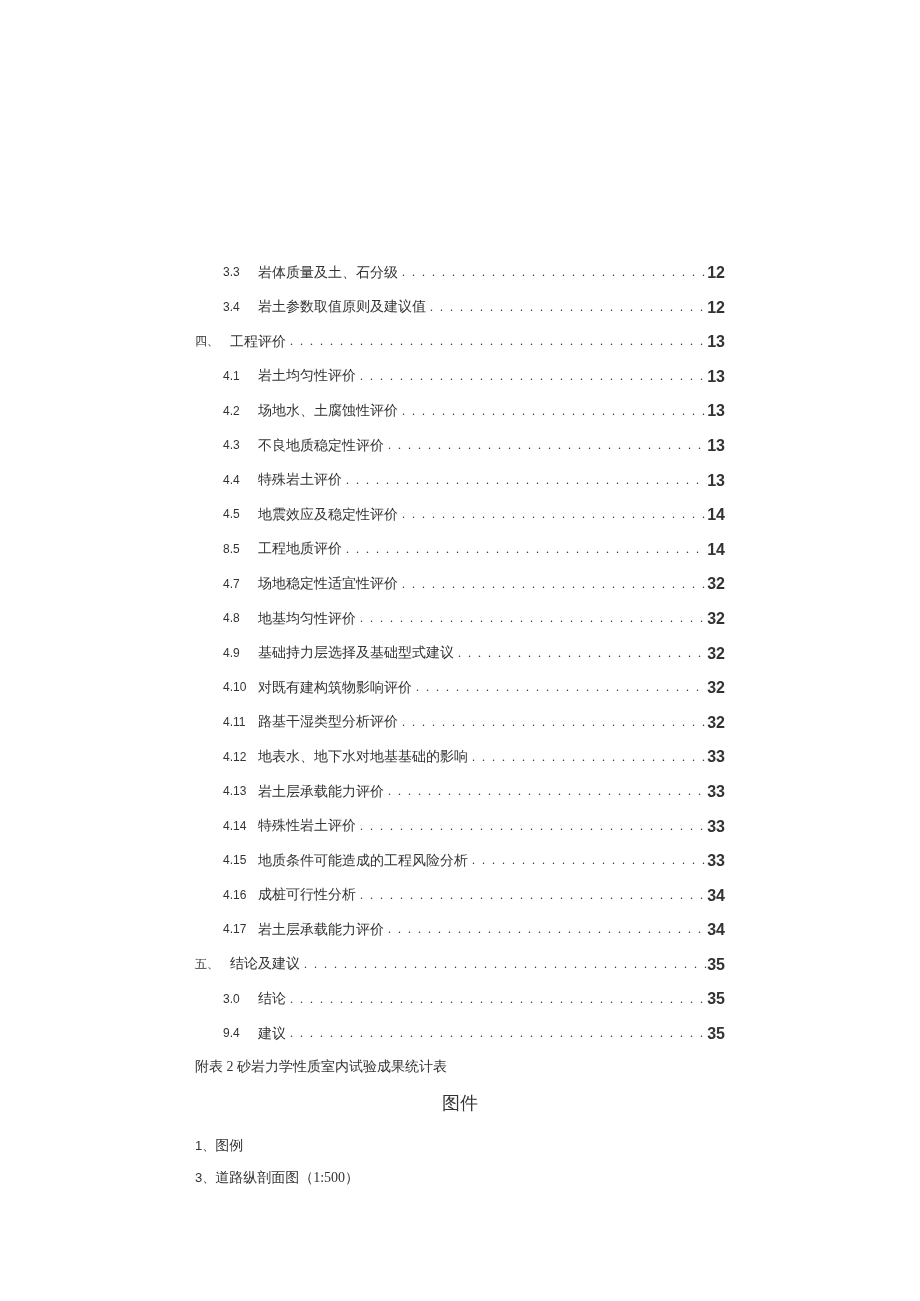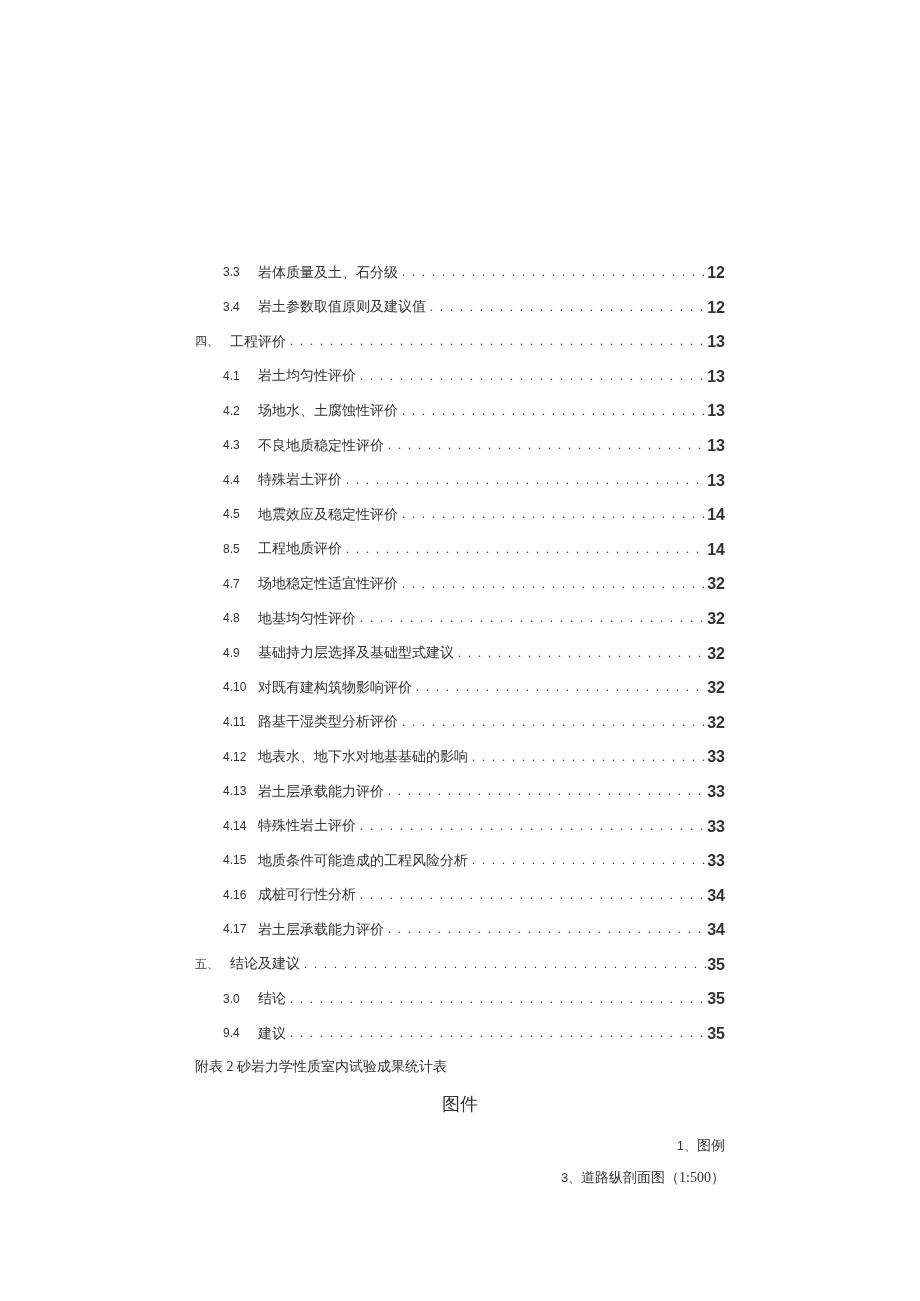--- a/index.html
+++ b/index.html
@@ -55,27 +55,26 @@
     .level-1 {
       padding-left: 0px;
     }
     .level-2 {
       padding-left: 28px;
     }
     .section-title {
       text-align: center;
       font-size: 18px;
       font-weight: normal;
-      font-family: Liberation Sans, sans-serif;
+      font-family: Liberation Mono, monospace;
       margin-top: 12px;
       margin-bottom: 16px;
     }
     .figlist {
       margin-bottom: 10px;
-      text-align: right;
     }
     .figlist-num {
       font-family: Arial, sans-serif;
       font-size: 13px;
     }
   </style>
 </head>
 <body>
 
 <div id="toc-container">

